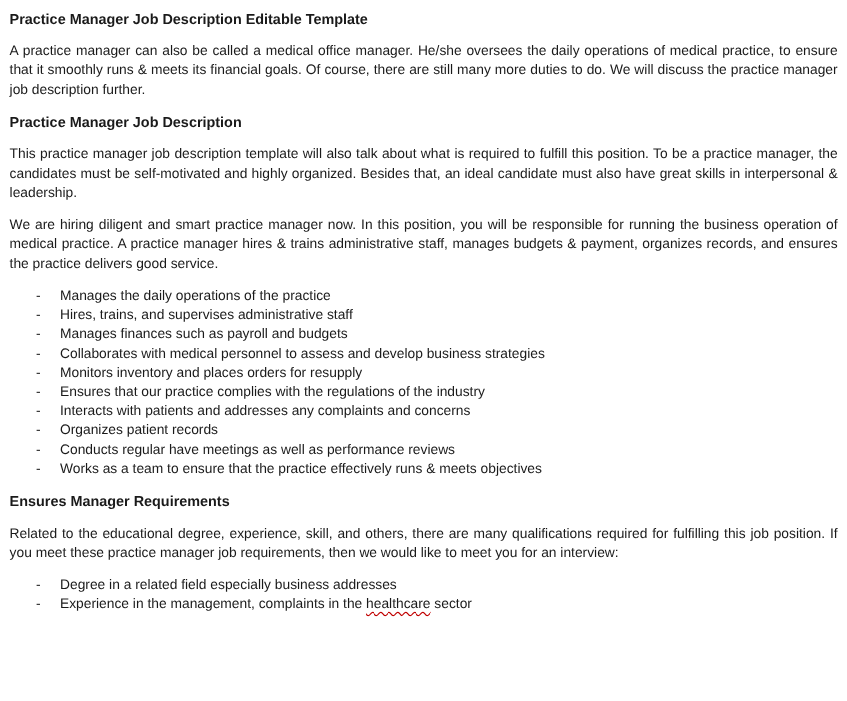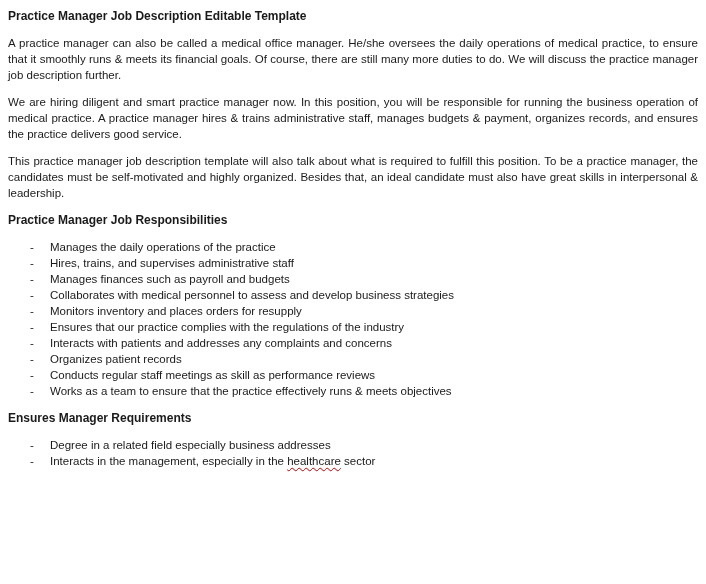--- a/index.html
+++ b/index.html
@@ -54,26 +54,26 @@
 </style>
 </head>
 <body>
 
 <div class="page">
 
   <h1>Practice Manager Job Description Editable Template</h1>
 
   <p>A practice manager can also be called a medical office manager. He/she oversees the daily operations of medical practice, to ensure that it smoothly runs &amp; meets its financial goals. Of course, there are still many more duties to do. We will discuss the practice manager job description further.</p>
 
+  <h2>Practice Manager Job Description</h2>
+
+  <p>This practice manager job description template will also talk about what is required to fulfill this position. To be a practice manager, the candidates must be self-motivated and highly organized. Besides that, an ideal candidate must also have great skills in interpersonal &amp; leadership.</p>
 
   <p>We are hiring diligent and smart practice manager now. In this position, you will be responsible for running the business operation of medical practice. A practice manager hires &amp; trains administrative staff, manages budgets &amp; payment, organizes records, and ensures the practice delivers good service.</p>
 
-  <p>This practice manager job description template will also talk about what is required to fulfill this position. To be a practice manager, the candidates must be self-motivated and highly organized. Besides that, an ideal candidate must also have great skills in interpersonal &amp; leadership.</p>
-
-  <h2>Practice Manager Job Responsibilities</h2>
 
 
   <ul class="dash-list">
     <li>
       <span class="marker">-</span>
       <span class="li-text">Manages the daily operations of the practice</span>
     </li>
     <li>
       <span class="marker">-</span>
       <span class="li-text">Hires, trains, and supervises administrative staff</span>
@@ -97,35 +97,36 @@
     <li>
       <span class="marker">-</span>
       <span class="li-text">Interacts with patients and addresses any complaints and concerns</span>
     </li>
     <li>
       <span class="marker">-</span>
       <span class="li-text">Organizes patient records</span>
     </li>
     <li>
       <span class="marker">-</span>
-      <span class="li-text">Conducts regular staff meetings as skill as performance reviews</span>
+      <span class="li-text">Conducts regular have meetings as well as performance reviews</span>
     </li>
     <li>
       <span class="marker">-</span>
       <span class="li-text">Works as a team to ensure that the practice effectively runs &amp; meets objectives</span>
     </li>
   </ul>
 
   <h2>Ensures Manager Requirements</h2>
 
+  <p>Related to the educational degree, experience, skill, and others, there are many qualifications required for fulfilling this job position. If you meet these practice manager job requirements, then we would like to meet you for an interview:</p>
 
   <ul class="dash-list">
     <li>
       <span class="marker">-</span>
       <span class="li-text">Degree in a related field especially business addresses</span>
     </li>
     <li>
       <span class="marker">-</span>
-      <span class="li-text"><span>Interacts in the management, especially in the </span><span class="misspelled">healthcare</span><span> sector</span></span>
+      <span class="li-text"><span>Experience in the management, complaints in the </span><span class="misspelled">healthcare</span><span> sector</span></span>
     </li>
   </ul>
 
 </div>
 
 </body></html>

